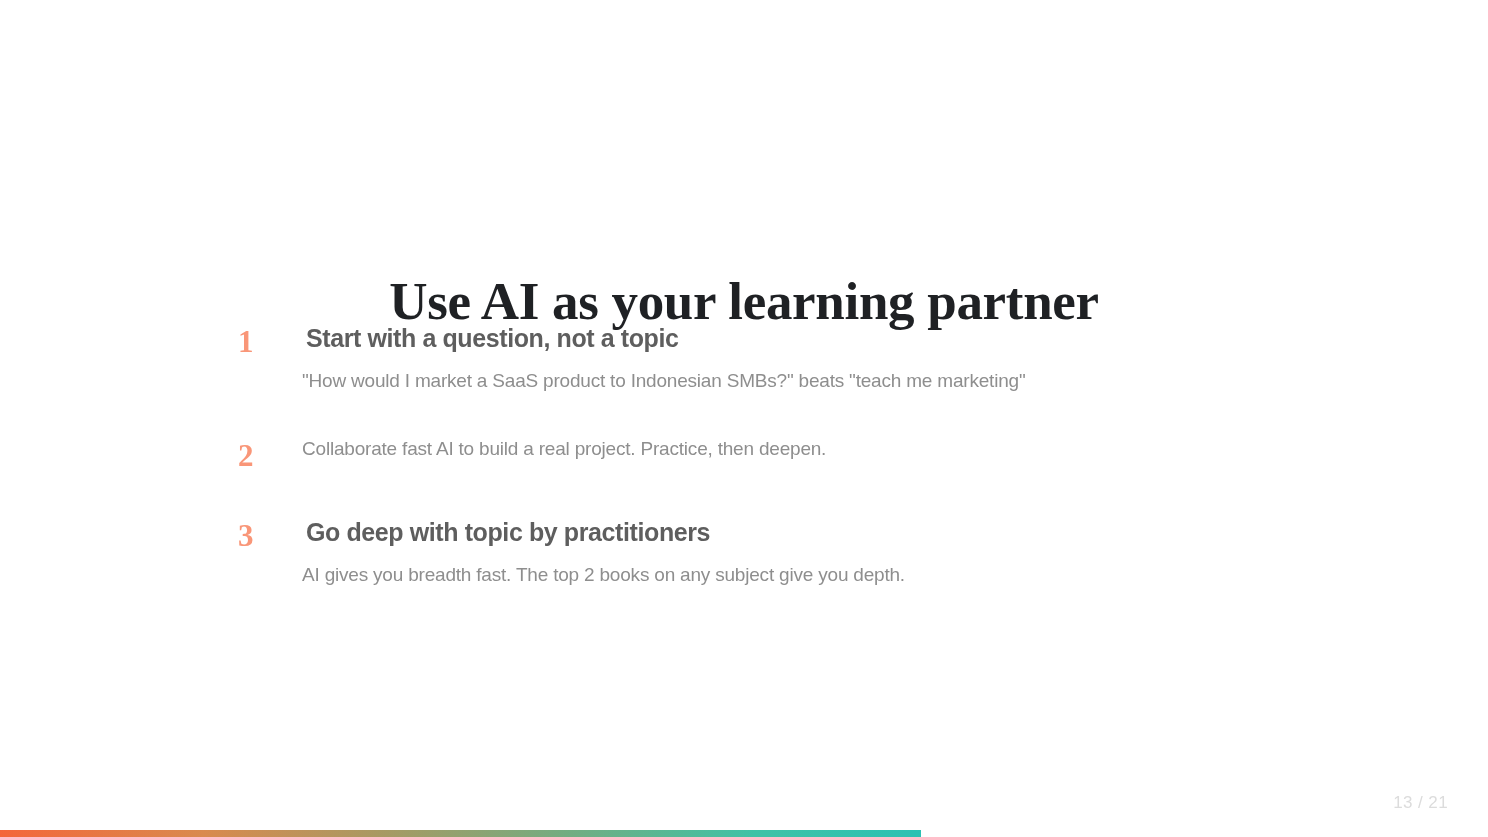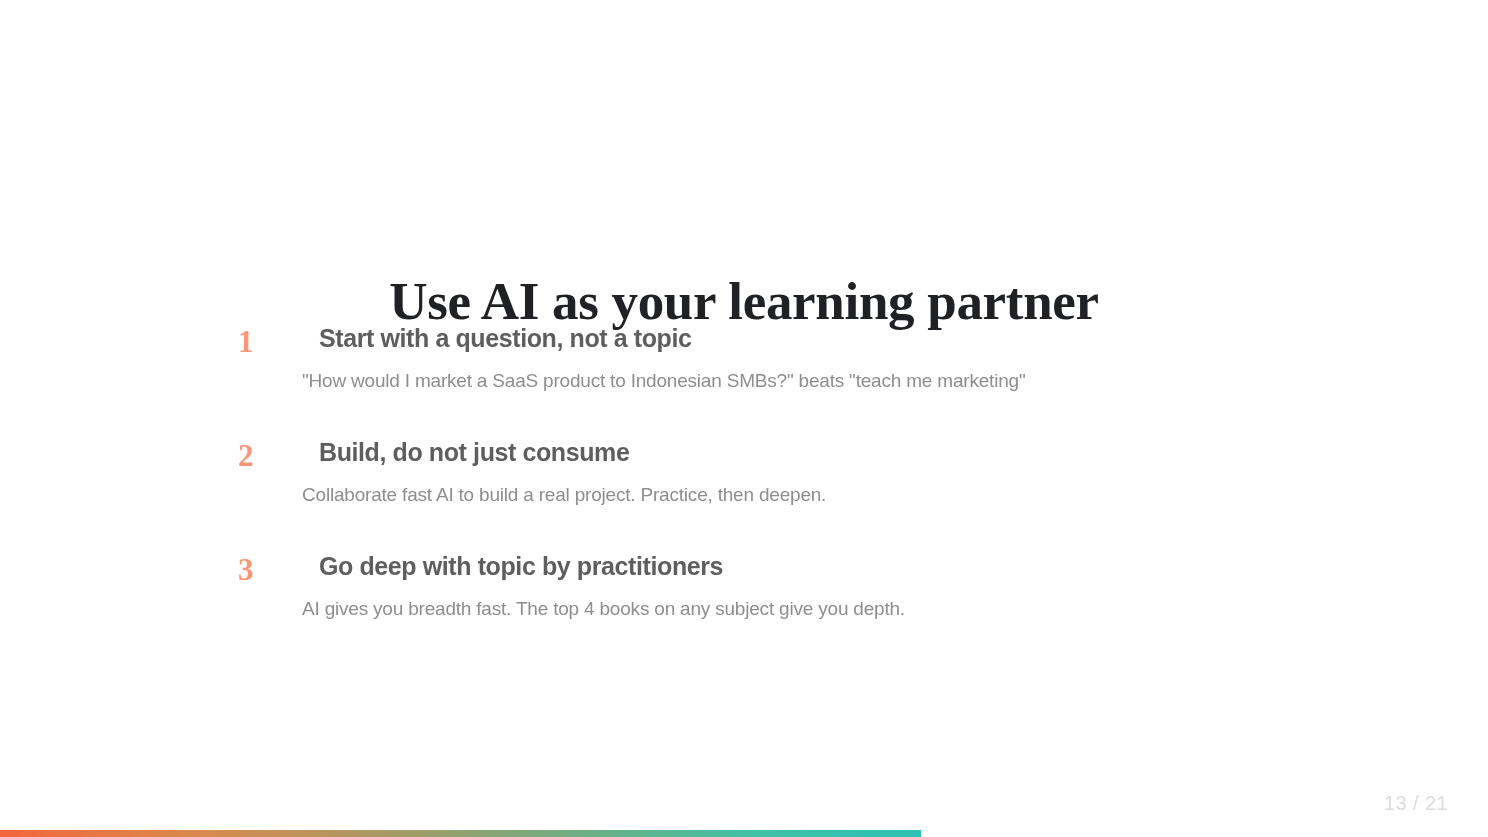--- a/index.html
+++ b/index.html
@@ -70,39 +70,39 @@
     min-width: 0;
   }
 
   .point-heading {
     font-family: "Liberation Sans", sans-serif;
     font-weight: bold;
     font-size: 25px;
     line-height: 32px;
     letter-spacing: -0.4px;
     color: #5e5e5e;
-    margin: 0 0 14px 17px;
+    margin: 0 0 14px 4px;
   }
 
   .point-desc {
     font-family: "Liberation Sans", sans-serif;
     font-weight: normal;
     font-size: 19px;
     line-height: 26px;
     letter-spacing: -0.2px;
     color: #8e8e8e;
     margin: 0;
   }
 
   .page-indicator {
     position: absolute;
     right: 40px;
     bottom: 24px;
     font-family: "Liberation Sans", sans-serif;
-    font-size: 20px;
+    font-size: 17px;
     line-height: 20px;
     letter-spacing: 0.4px;
     color: #dcdcdc;
   }
 
   .progress-track {
     position: absolute;
     left: 0;
     bottom: 0;
     width: 1488px;
@@ -129,30 +129,29 @@
       <div class="point-number">1</div>
       <div class="point-body">
         <div class="point-heading">Start with a question, not a topic</div>
         <div class="point-desc">"How would I market a SaaS product to Indonesian SMBs?" beats "teach me marketing"</div>
       </div>
     </div>
 
     <div class="point-row">
       <div class="point-number">2</div>
       <div class="point-body">
-        <div class="point-heading">Build, do not just consume</div>
         <div class="point-desc">Collaborate fast AI to build a real project. Practice, then deepen.</div>
       </div>
     </div>
 
     <div class="point-row">
       <div class="point-number">3</div>
       <div class="point-body">
         <div class="point-heading">Go deep with topic by practitioners</div>
-        <div class="point-desc">AI gives you breadth fast. The top 4 books on any subject give you depth.</div>
+        <div class="point-desc">AI gives you breadth fast. The top 2 books on any subject give you depth.</div>
       </div>
     </div>
 
   </div>
 
   <div class="page-indicator">13 / 21</div>
 
   <div class="progress-track">
     <div class="progress-fill" style="width: 61.9%;"></div>
   </div>

